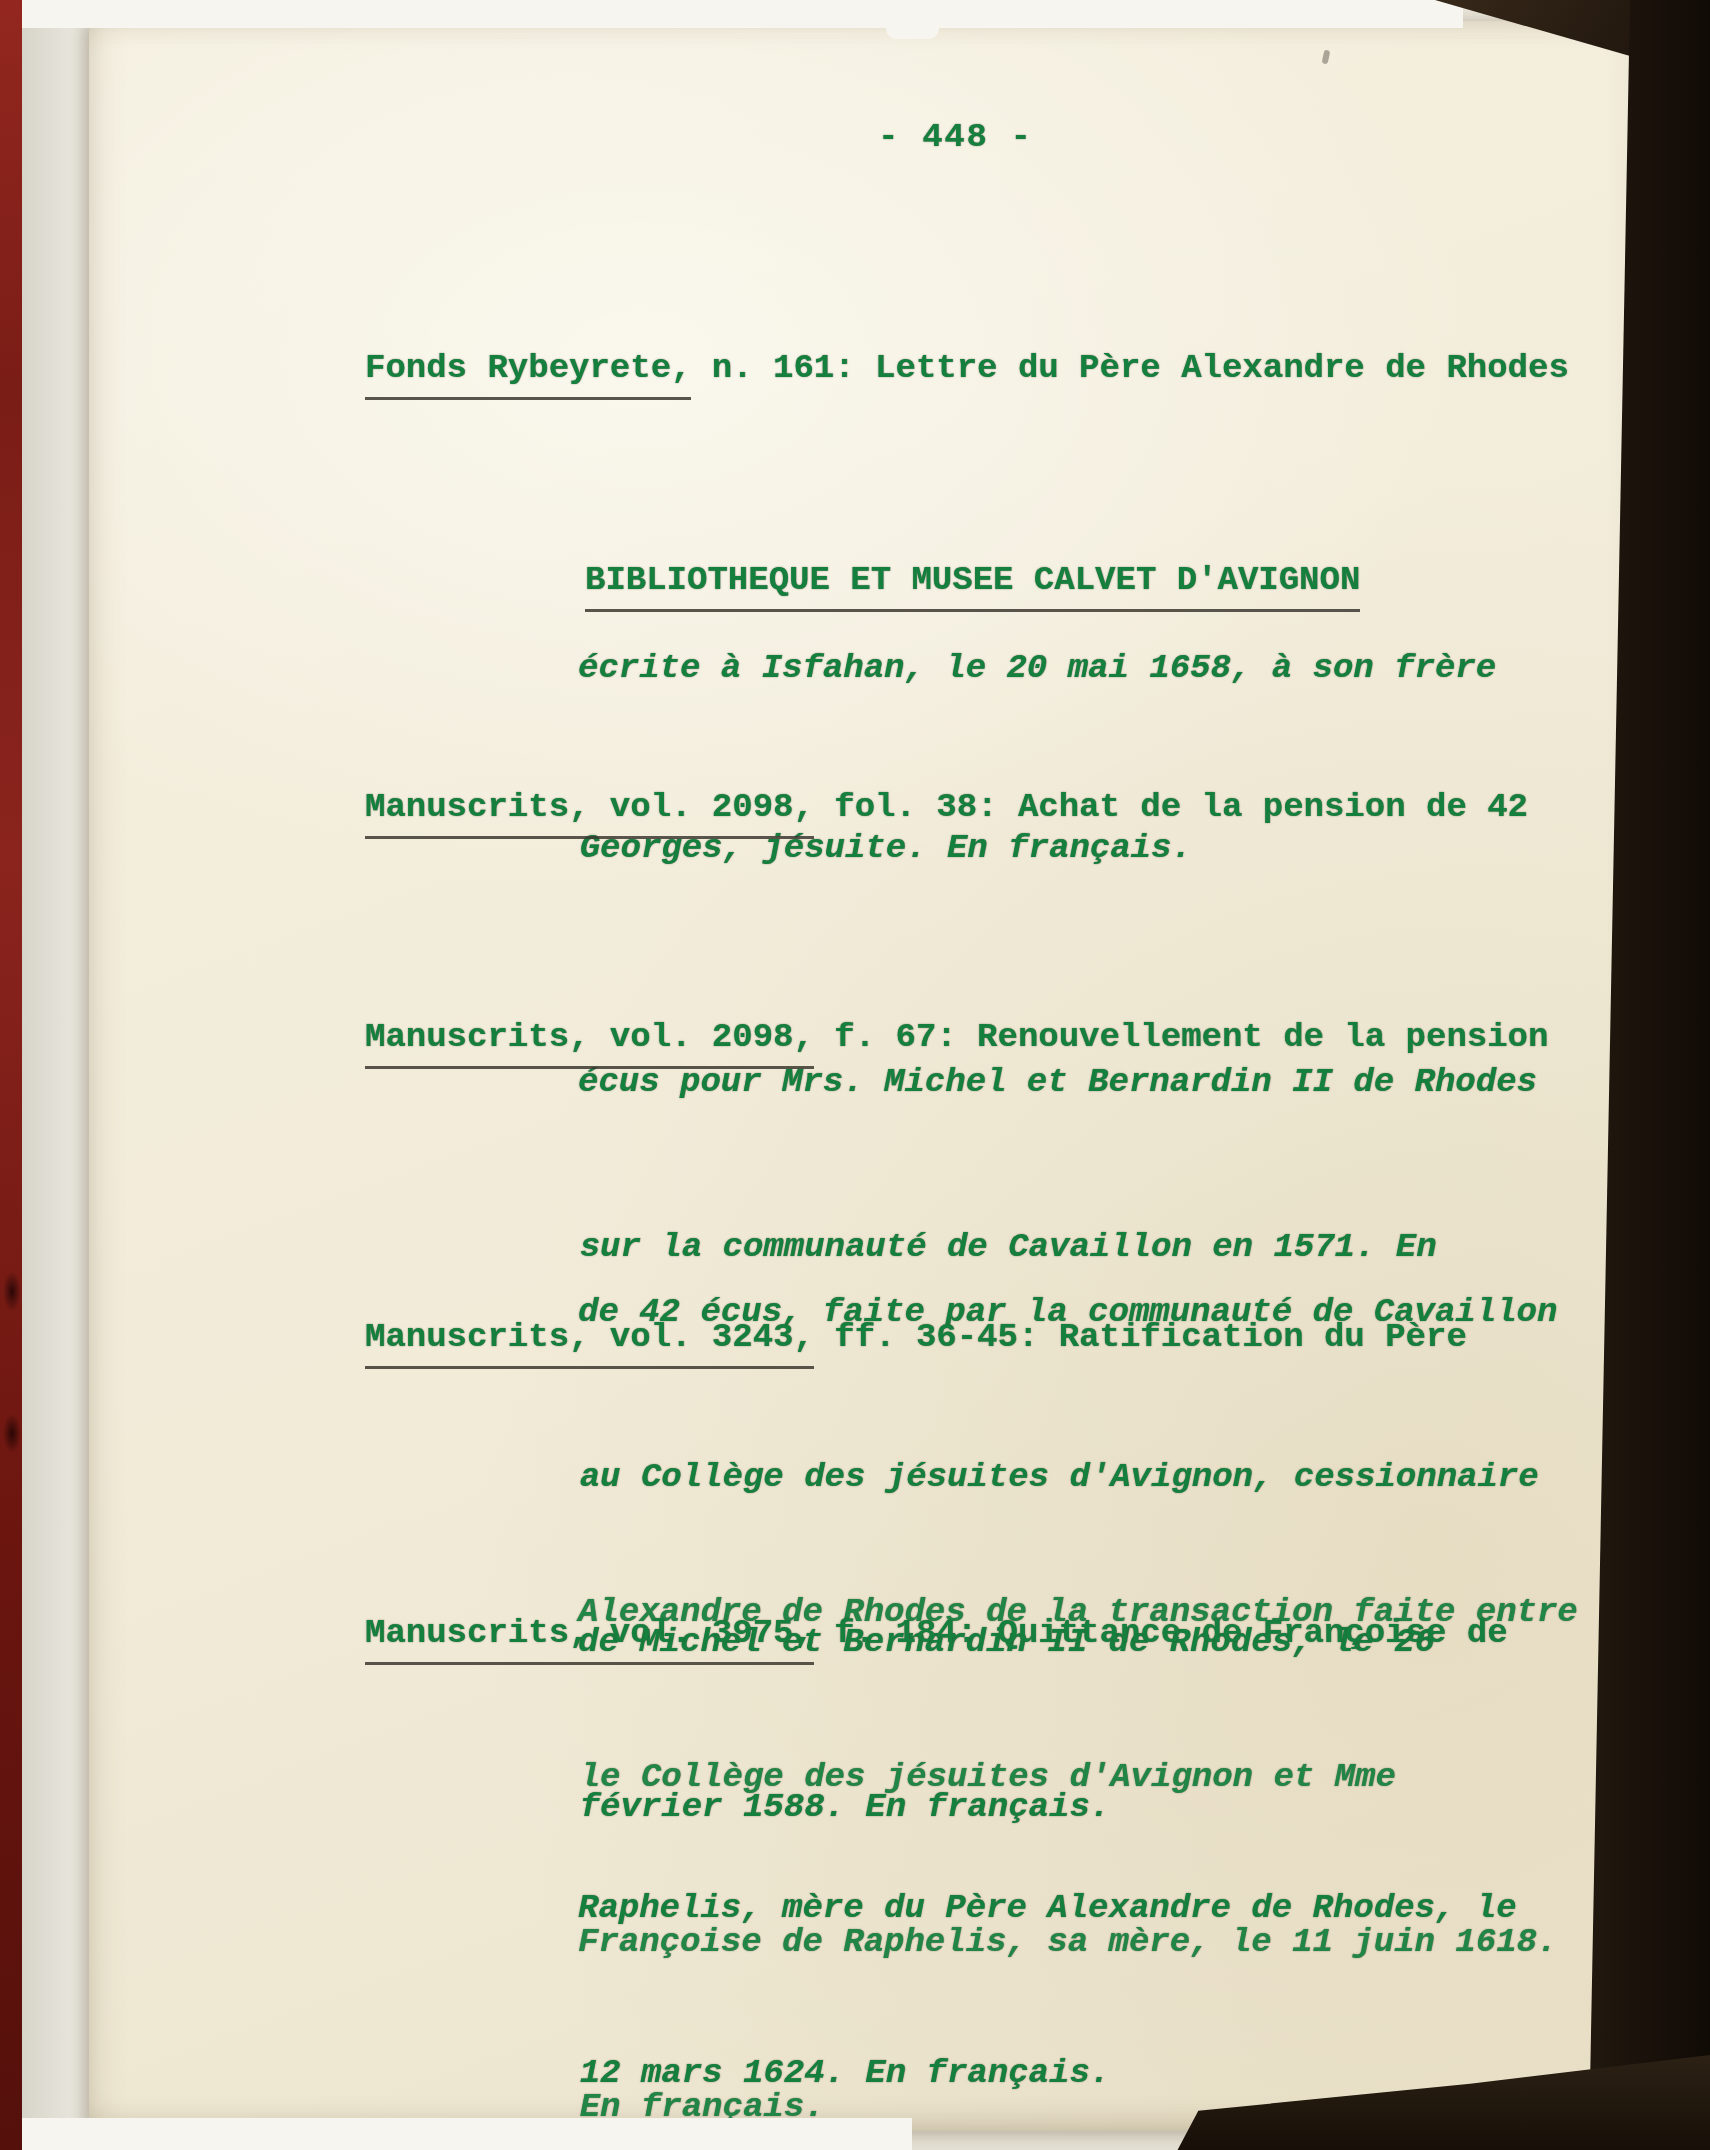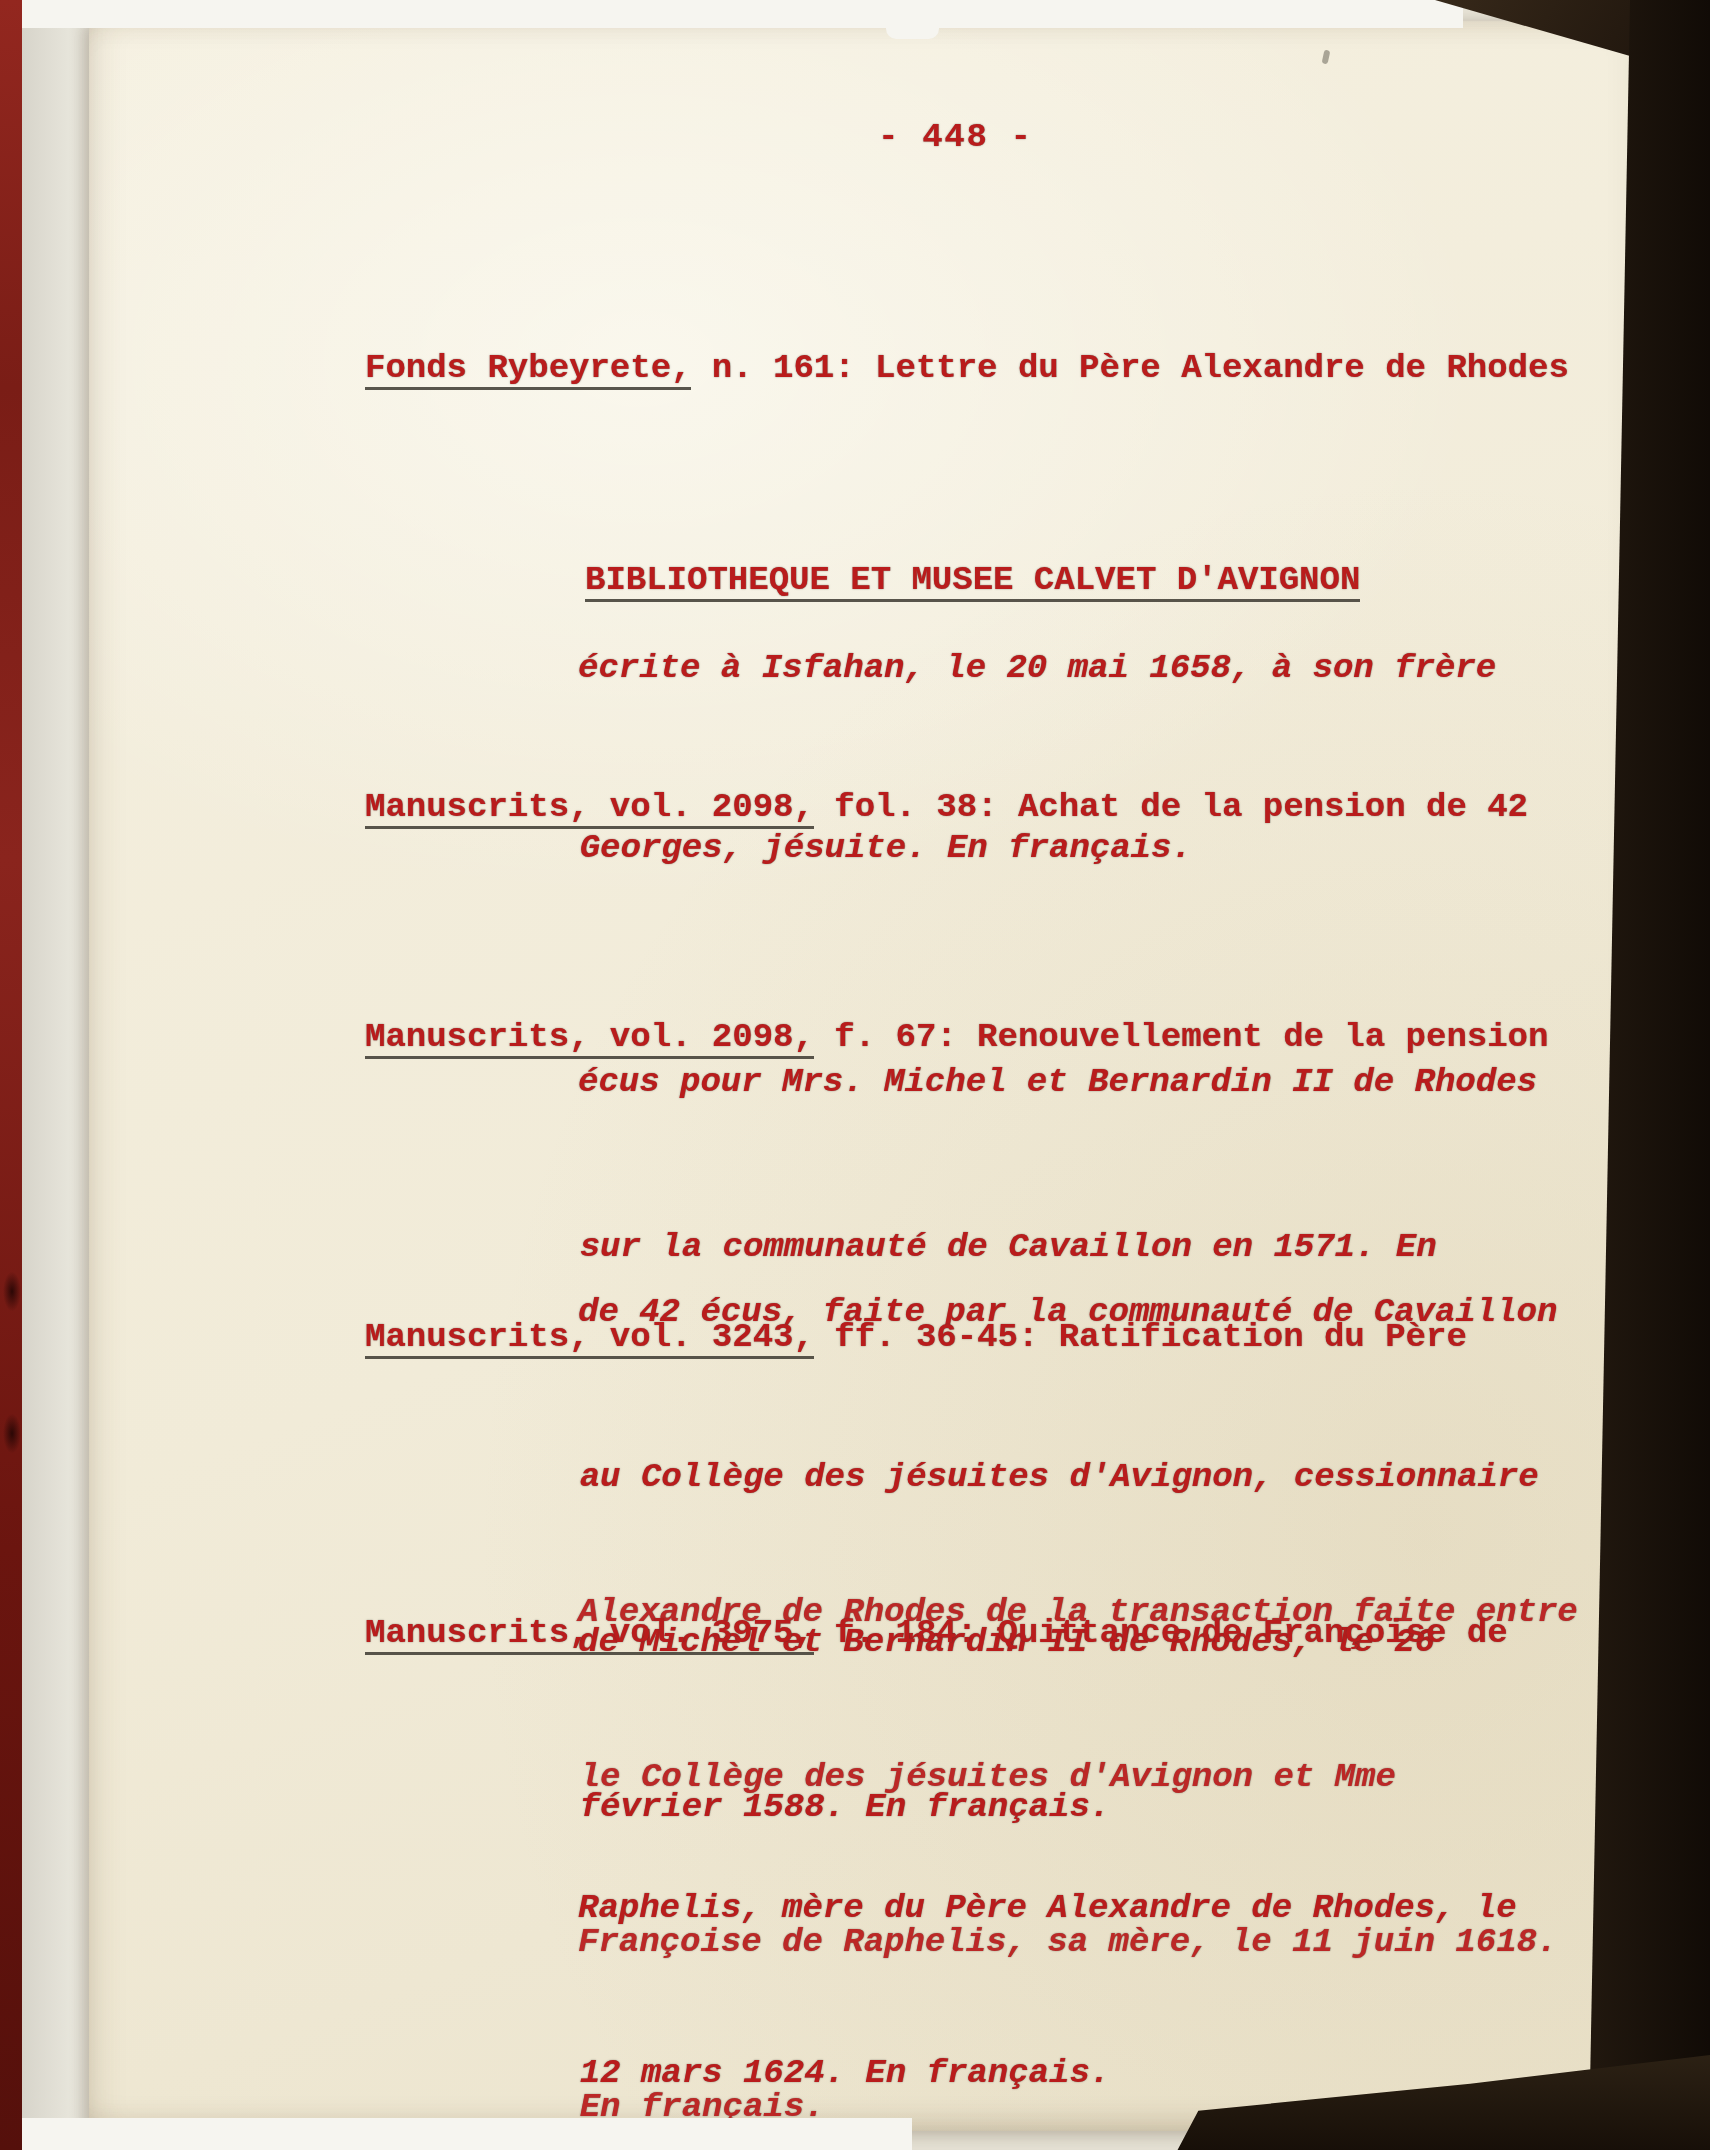--- a/index.html
+++ b/index.html
@@ -71,37 +71,37 @@
   }
   .artifact {
     position: absolute; left: 1323px; top: 50px; width: 6px; height: 13.8px;
     background: rgba(80,75,65,0.45); border-radius: 3.4px;
     transform: rotate(12deg); z-index: 2;
   }
 
   
   .text-layer {
     position: absolute; inset: 0; z-index: 2;
-    color: #b91c1c;
+    color: #15803d;
     font-weight: 700;
     font-size: 34px;
     line-height: 55px;
     text-shadow: 0 0 1.7px rgba(65,62,54,0.6), 0.4px 0.4px 0 rgba(65,62,54,0.3);
     filter: blur(0.3px);
     white-space: pre;
   }
   .pageno {
     position: absolute; left: 878px; top: 110px; letter-spacing: 1.7px;
   }
   .heading {
     position: absolute; left: 585px; top: 553px;
   }
   .u {
     border-bottom: 3.4px solid rgba(60,56,48,0.85);
-    padding-bottom: 0;
+    padding-bottom: 10px;
   }
   .entry { position: absolute; left: 365px; }
   .entry .cont { margin-left: 213px; font-style: italic; }
   .e0 { top: 218px; line-height: 60px; }
   .e1 { top: 670px; }
   .e2 { top: 900px; }
   .e3 { top: 1200px; }
   .e4 { top: 1496px; }
   .cont .line:nth-child(even) { transform: translateX(1.7px); }
   .e3 .cont .line { opacity: 0.94; }

